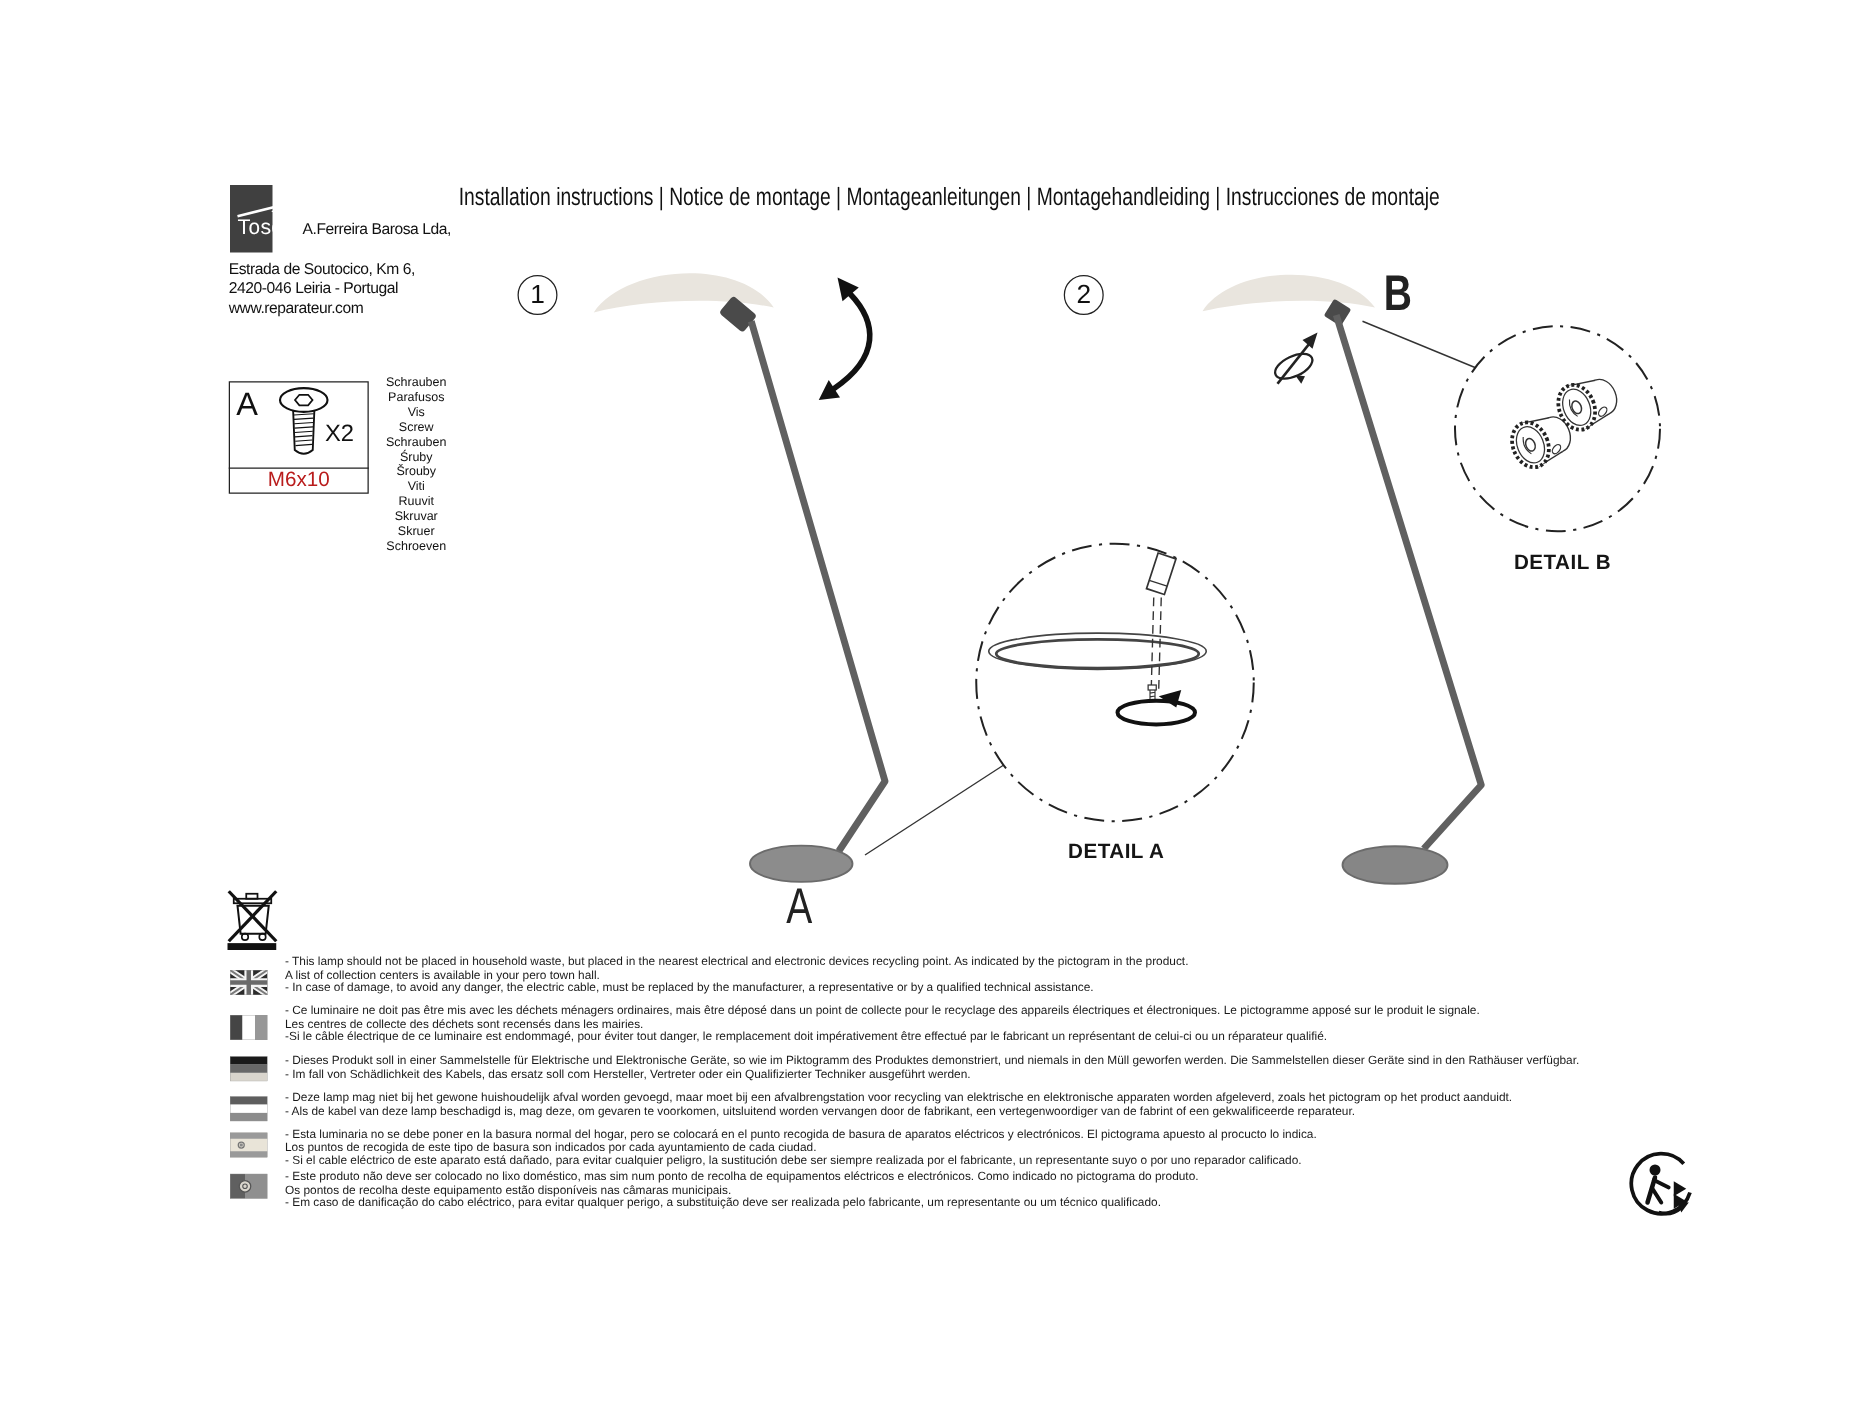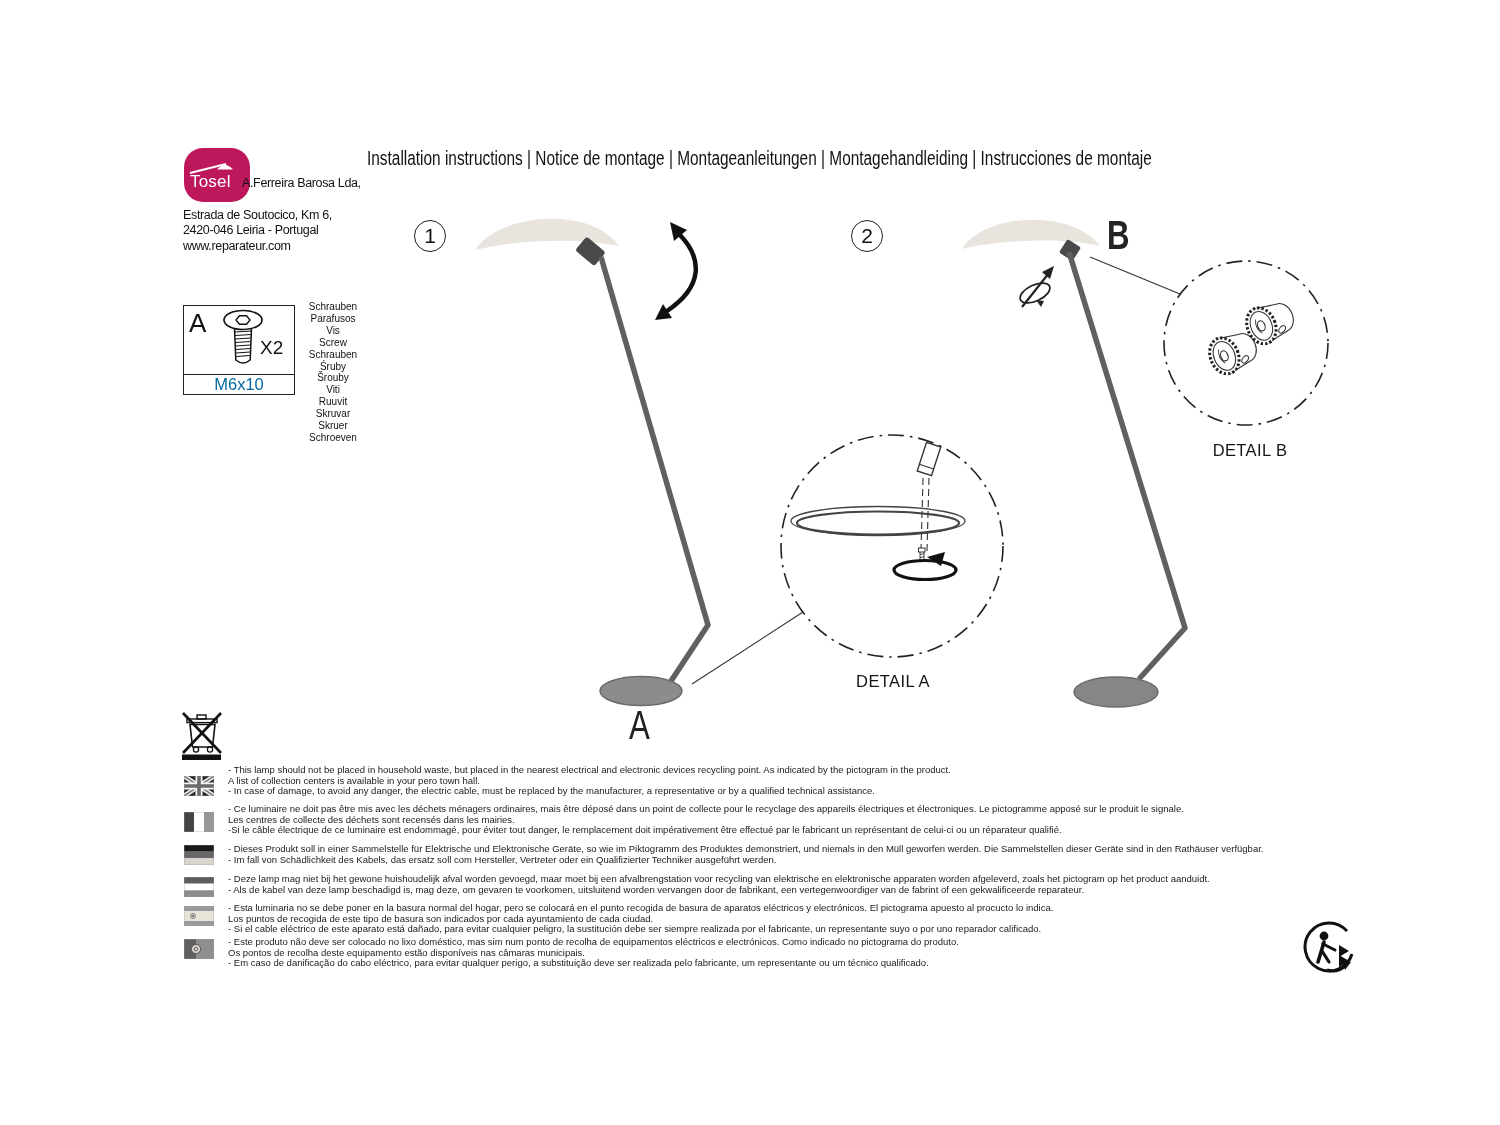--- a/index.html
+++ b/index.html
@@ -8,40 +8,40 @@
     width:1500px; height:1125px; position:relative; overflow:hidden;
     font-family:"Liberation Sans", sans-serif; color:#1a1a1a;
   }
   .abs { position:absolute; }
 
   .title {
     left:367px; top:147px; font-size:20px; color:#111;
     transform:scaleX(0.77); transform-origin:left top; white-space:nowrap;
   }
 
-  .logo-box { left:184px; top:148px; width:66px; height:54px; background:#be185d;border-radius:19px; }
+  .logo-box { left:184px; top:148px; width:34px; height:54px; background:#404040; }
   .logo-text { left:6px; top:24px; color:#fff; font-size:17px; letter-spacing:0.2px; }
 
   .addr { left:183px; font-size:12.5px; letter-spacing:-0.35px; white-space:nowrap; color:#111; }
 
   .parts-box { left:183px; top:305px; width:112px; height:90px; border:1.6px solid #222; }
   .pb-divider { left:183px; top:374px; width:112px; height:0; border-top:1.4px solid #222; }
   .pb-label { left:189px; top:308px; font-size:26px; color:#111; }
   .pb-qty { left:260px; top:337px; font-size:19px; color:#111; }
-  .pb-size { left:183px; top:375px; width:112px; text-align:center; font-size:16.5px; color:#0369a1; }
+  .pb-size { left:183px; top:375px; width:112px; text-align:center; font-size:16.5px; color:#b91c1c; }
 
   .screw-names { left:300px; top:301px; width:66px; text-align:center;
     font-size:10px; line-height:11.9px; color:#111; }
 
   .circle-num { width:32px; height:32px; border:1.7px solid #222; border-radius:50%;
     text-align:center; line-height:30px; font-size:21px; color:#111; background:#fff; }
 
   .big-letter { font-size:40px; color:#222; transform:scaleX(0.78); transform-origin:left top; }
 
-  .detail-label { width:140px; text-align:center; font-size:16.5px; font-weight:400;
+  .detail-label { width:140px; text-align:center; font-size:16.5px; font-weight:700;
     letter-spacing:0.4px; color:#151515; }
 
   .notice { position:absolute; left:228px; font-size:9.5px; line-height:10.7px;
     color:#1a1a1a; white-space:nowrap; }
   .flag { position:absolute; width:30px; height:20px; }
 
   svg { display:block; }
 </style>
 </head>
 <body>

